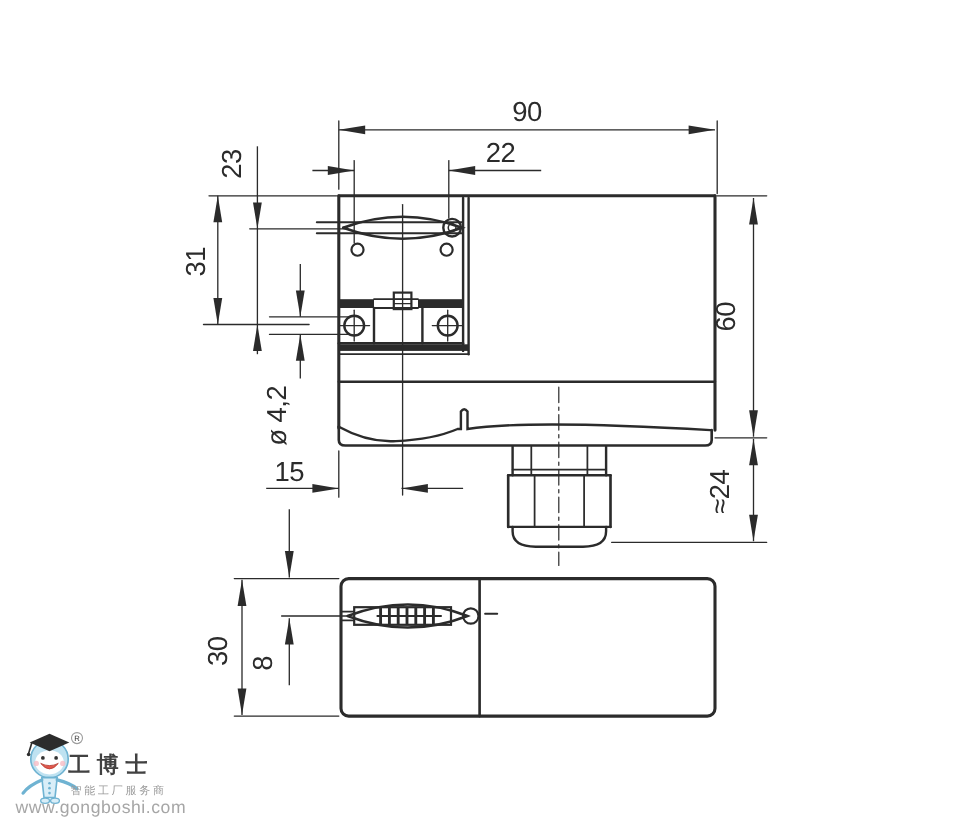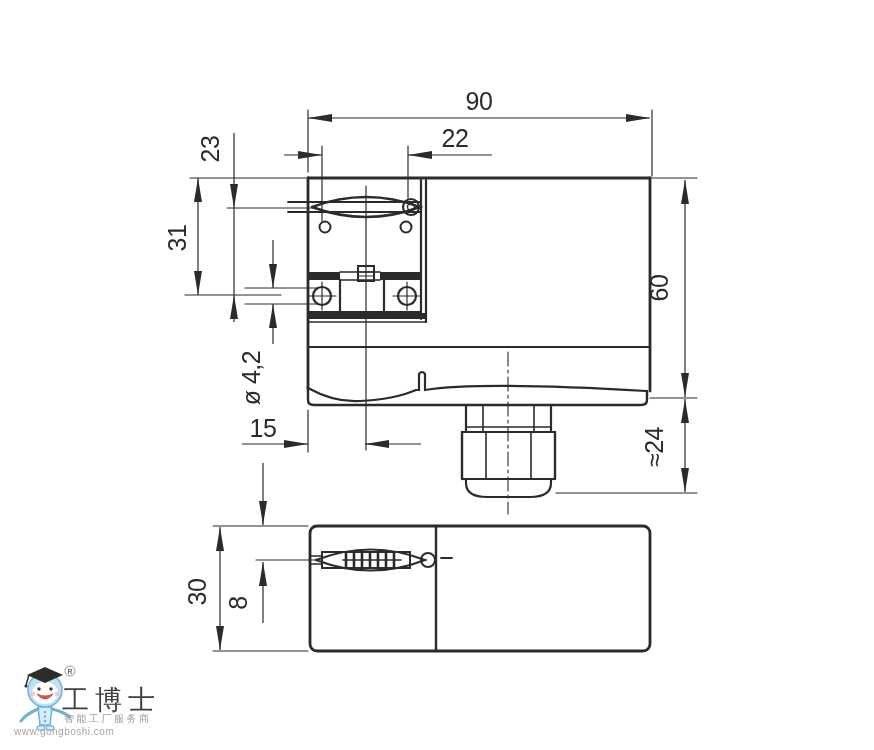--- a/index.html
+++ b/index.html
@@ -4,23 +4,23 @@
 <style>
   html,body{margin:0;padding:0;background:#fff;}
   #stage{position:relative;width:874px;height:750px;background:#ffffff;overflow:hidden;
          font-family:"Liberation Sans",sans-serif;}
   svg text{font-family:"Liberation Sans","DejaVu Sans",sans-serif;fill:#2b2b2b;}
   .dim-text{font-size:25px;letter-spacing:-0.5px;}
   
   .logo{position:absolute;left:12px;top:658px;width:220px;height:88px;}
   .logo-mascot{position:absolute;left:0;top:0;}
   .logo-brand{position:absolute;left:50px;top:24px;font-family:"DejaVu Serif","Liberation Serif",serif;
-              font-weight:normal;font-size:27px;color:#414141;letter-spacing:6px;white-space:nowrap;}
+              font-weight:bold;font-size:20px;color:#414141;letter-spacing:6px;white-space:nowrap;}
   .logo-tagline{position:absolute;left:52px;top:54px;font-size:10px;color:#9c9c9c;letter-spacing:2.5px;white-space:nowrap;font-family:Liberation Mono, monospace;}
-  .logo-url{position:absolute;left:2px;top:68px;font-size:10px;color:#a6a6a6;letter-spacing:0.5px;white-space:nowrap;}
+  .logo-url{position:absolute;left:2px;top:68px;font-size:16px;color:#a6a6a6;letter-spacing:0.5px;white-space:nowrap;}
 </style>
 </head>
 <body>
 
 <div id="stage">
 
   <svg width="874" height="750" viewBox="0 0 874 750">
 
     <g stroke="#2b2b2b" fill="none" stroke-linecap="round">
 

